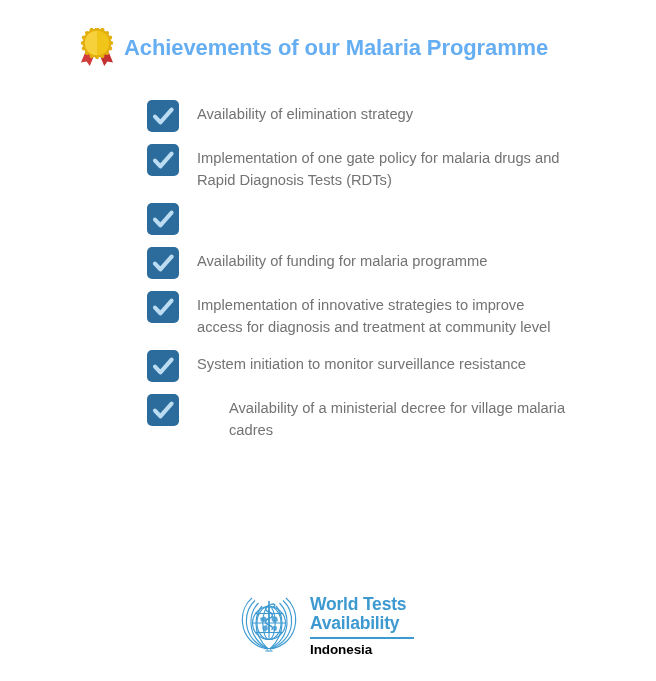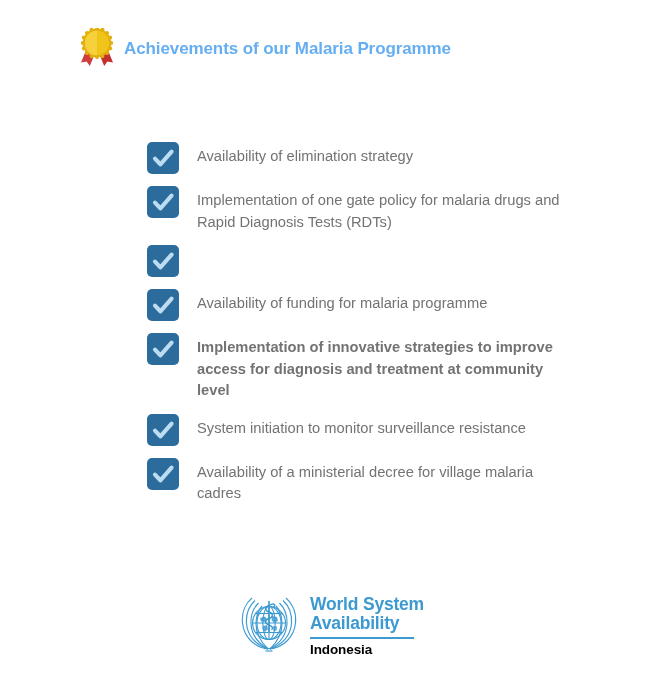--- a/index.html
+++ b/index.html
@@ -24,35 +24,34 @@
     align-items: center;
     gap: 10px;
   }
   .medal-icon {
     width: 34px;
     height: 40px;
     flex: 0 0 auto;
     display: block;
   }
   .header-title {
-    font-size: 17px;
+    font-size: 22px;
     font-weight: bold;
     color: #66AEF2;
     letter-spacing: -0.1px;
     white-space: nowrap;
     line-height: 1;
   }
 
   
   .list {
     position: absolute;
     left: 147px;
     top: 100px;
     width: 420px;
-    margin-top: 42px;
   }
   .list-item {
     display: flex;
     align-items: flex-start;
     margin-bottom: 22px;
   }
   .list-item:last-child { margin-bottom: 0; }
 
   .checkbox {
     width: 32px;
@@ -76,23 +75,23 @@
     line-height: 21.5px;
     color: #737373;
     padding-top: 4px;
   }
 
   
   .row-0 { margin-bottom: 12px; }
   .row-1 { margin-bottom: 12px; }
   .row-2 { margin-bottom: 12px; }
   .row-3 { margin-bottom: 12px; }
-  .row-4 { margin-bottom: 12px; font-weight: bold; }
+  .row-4 { margin-bottom: 12px; }
   .row-5 { margin-bottom: 12px; }
-  .row-6 { margin-bottom: 0; }
+  .row-6 { margin-bottom: 0; gap: 32px; }
 
   
   .who-logo {
     position: absolute;
     left: 238px;
     top: 592px;
     display: flex;
     align-items: flex-start;
     gap: 10px;
   }
@@ -269,18 +268,18 @@
       <g stroke="#3D9AD1" fill="none" stroke-width="1.6">
         <path d="M31 9 L31 41"></path>
       </g>
       <g stroke="#3D9AD1" fill="none" stroke-width="1.35">
         <path d="M31 13.5 C26.5 15 26.5 18.5 31 20 C35.5 21.5 35.5 25 31 26.5 C26.5 28 26.5 31.5 31 33 C34.5 34.2 35.5 36.5 33.5 38"></path>
         <path d="M31 13.5 C33.5 12 35.5 11.5 36.5 12.5 C37.3 13.4 36.5 14.7 35 14.9"></path>
       </g>
     </svg>
   </span>
   <div class="who-wordmark">
-    <div class="who-line1">World System</div>
+    <div class="who-line1">World Tests</div>
     <div class="who-line2">Availability</div>
     <div class="who-rule"></div>
     <div class="who-country">Indonesia</div>
   </div>
 </div>
 
 </body></html>

